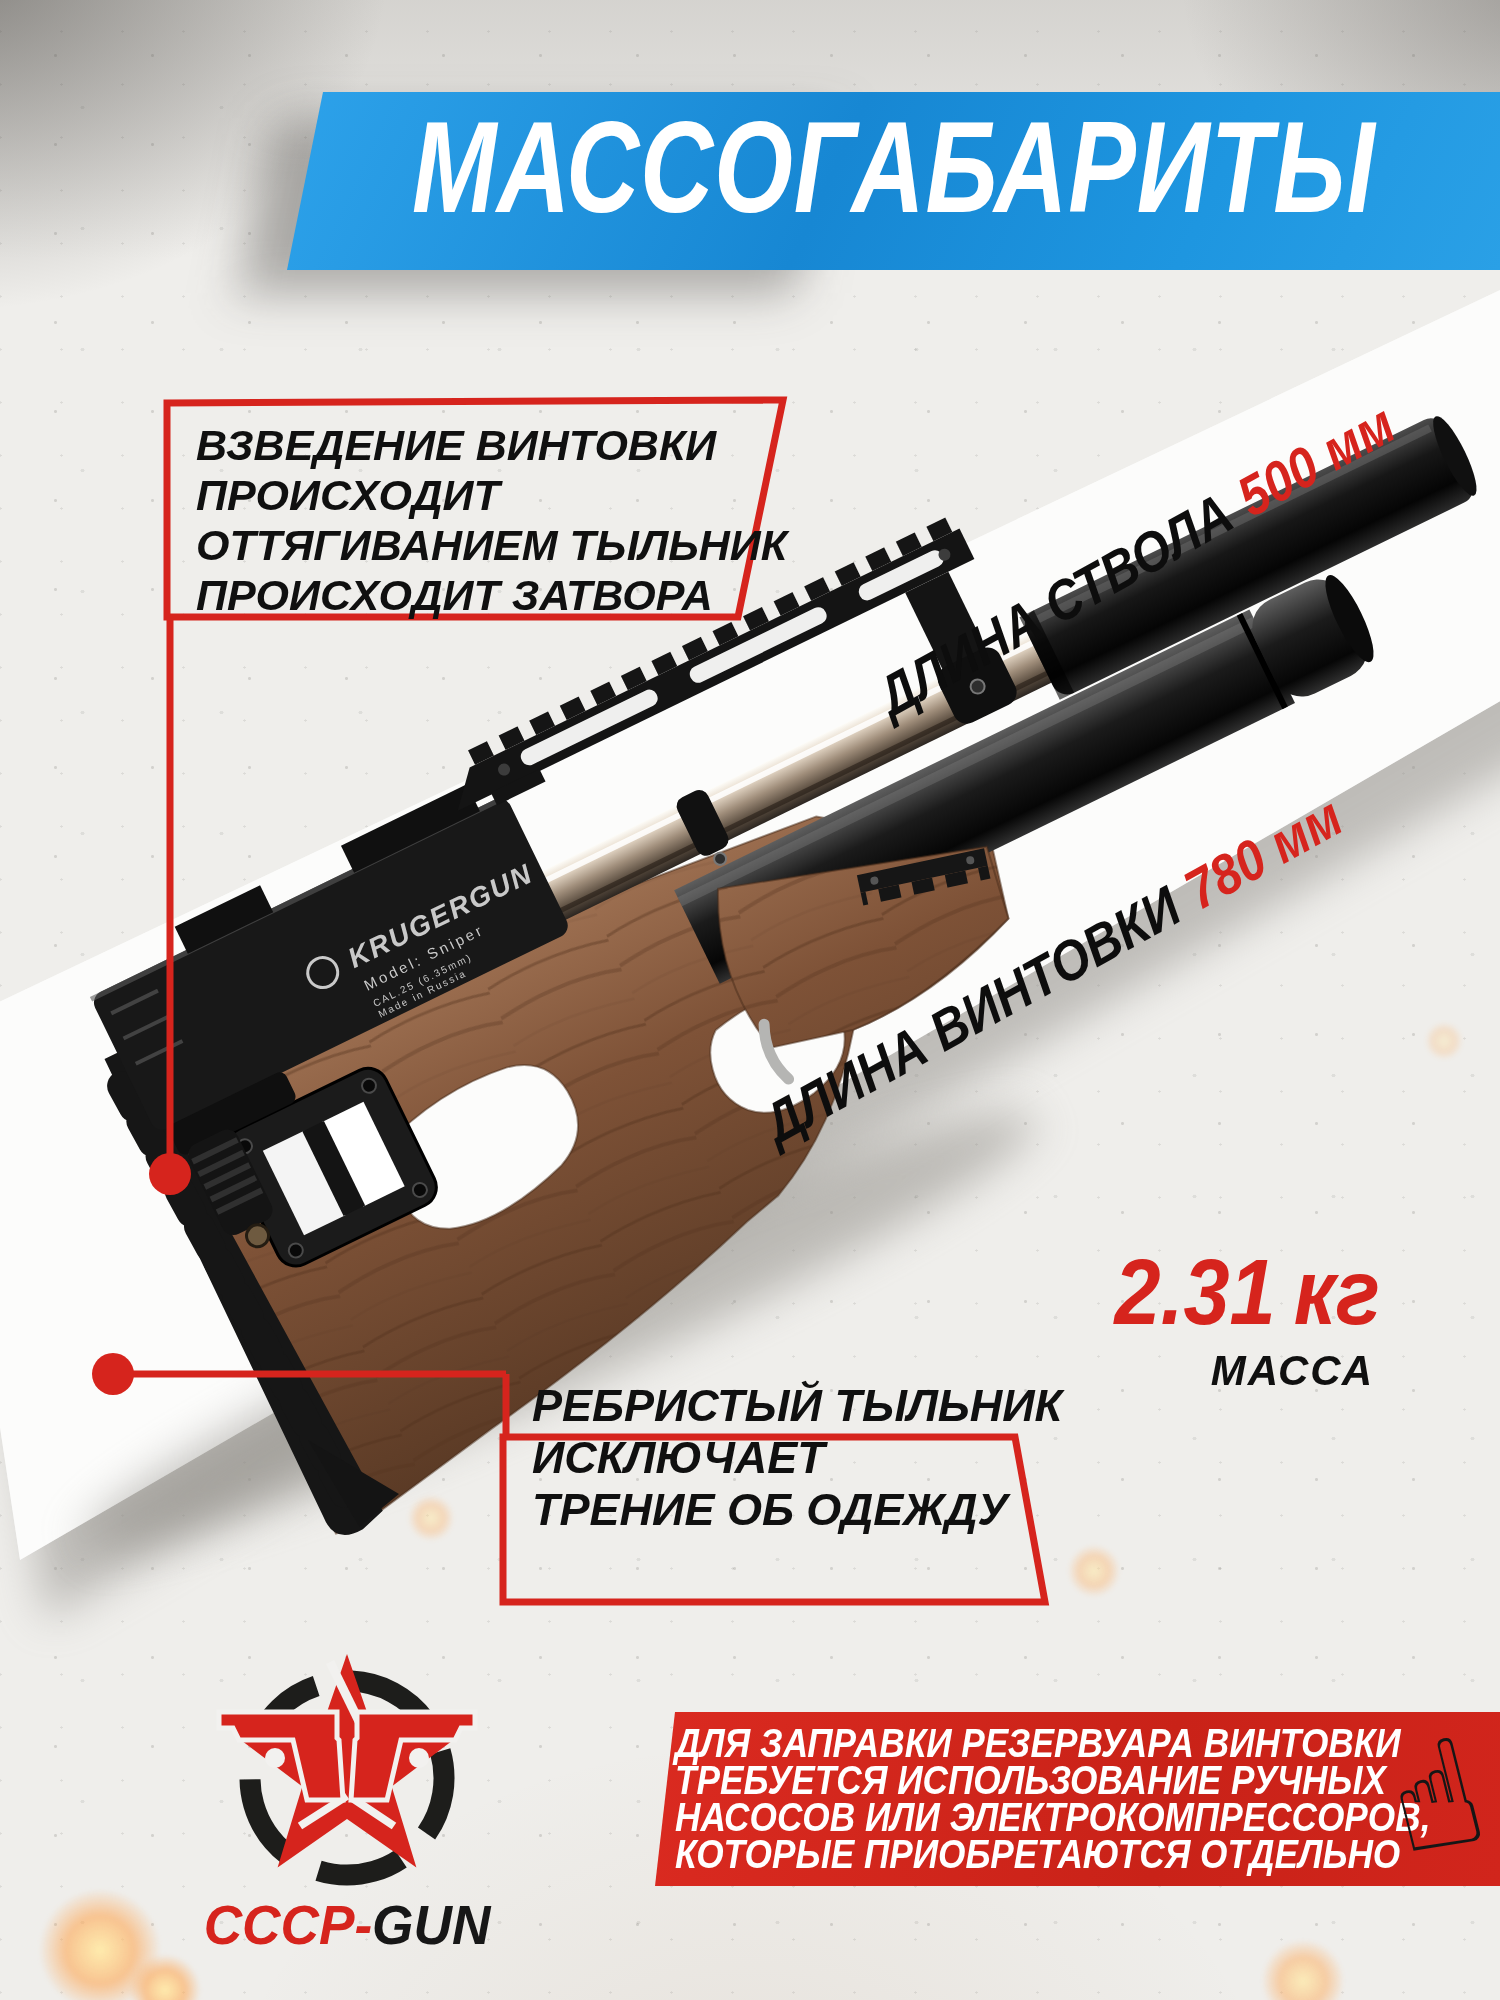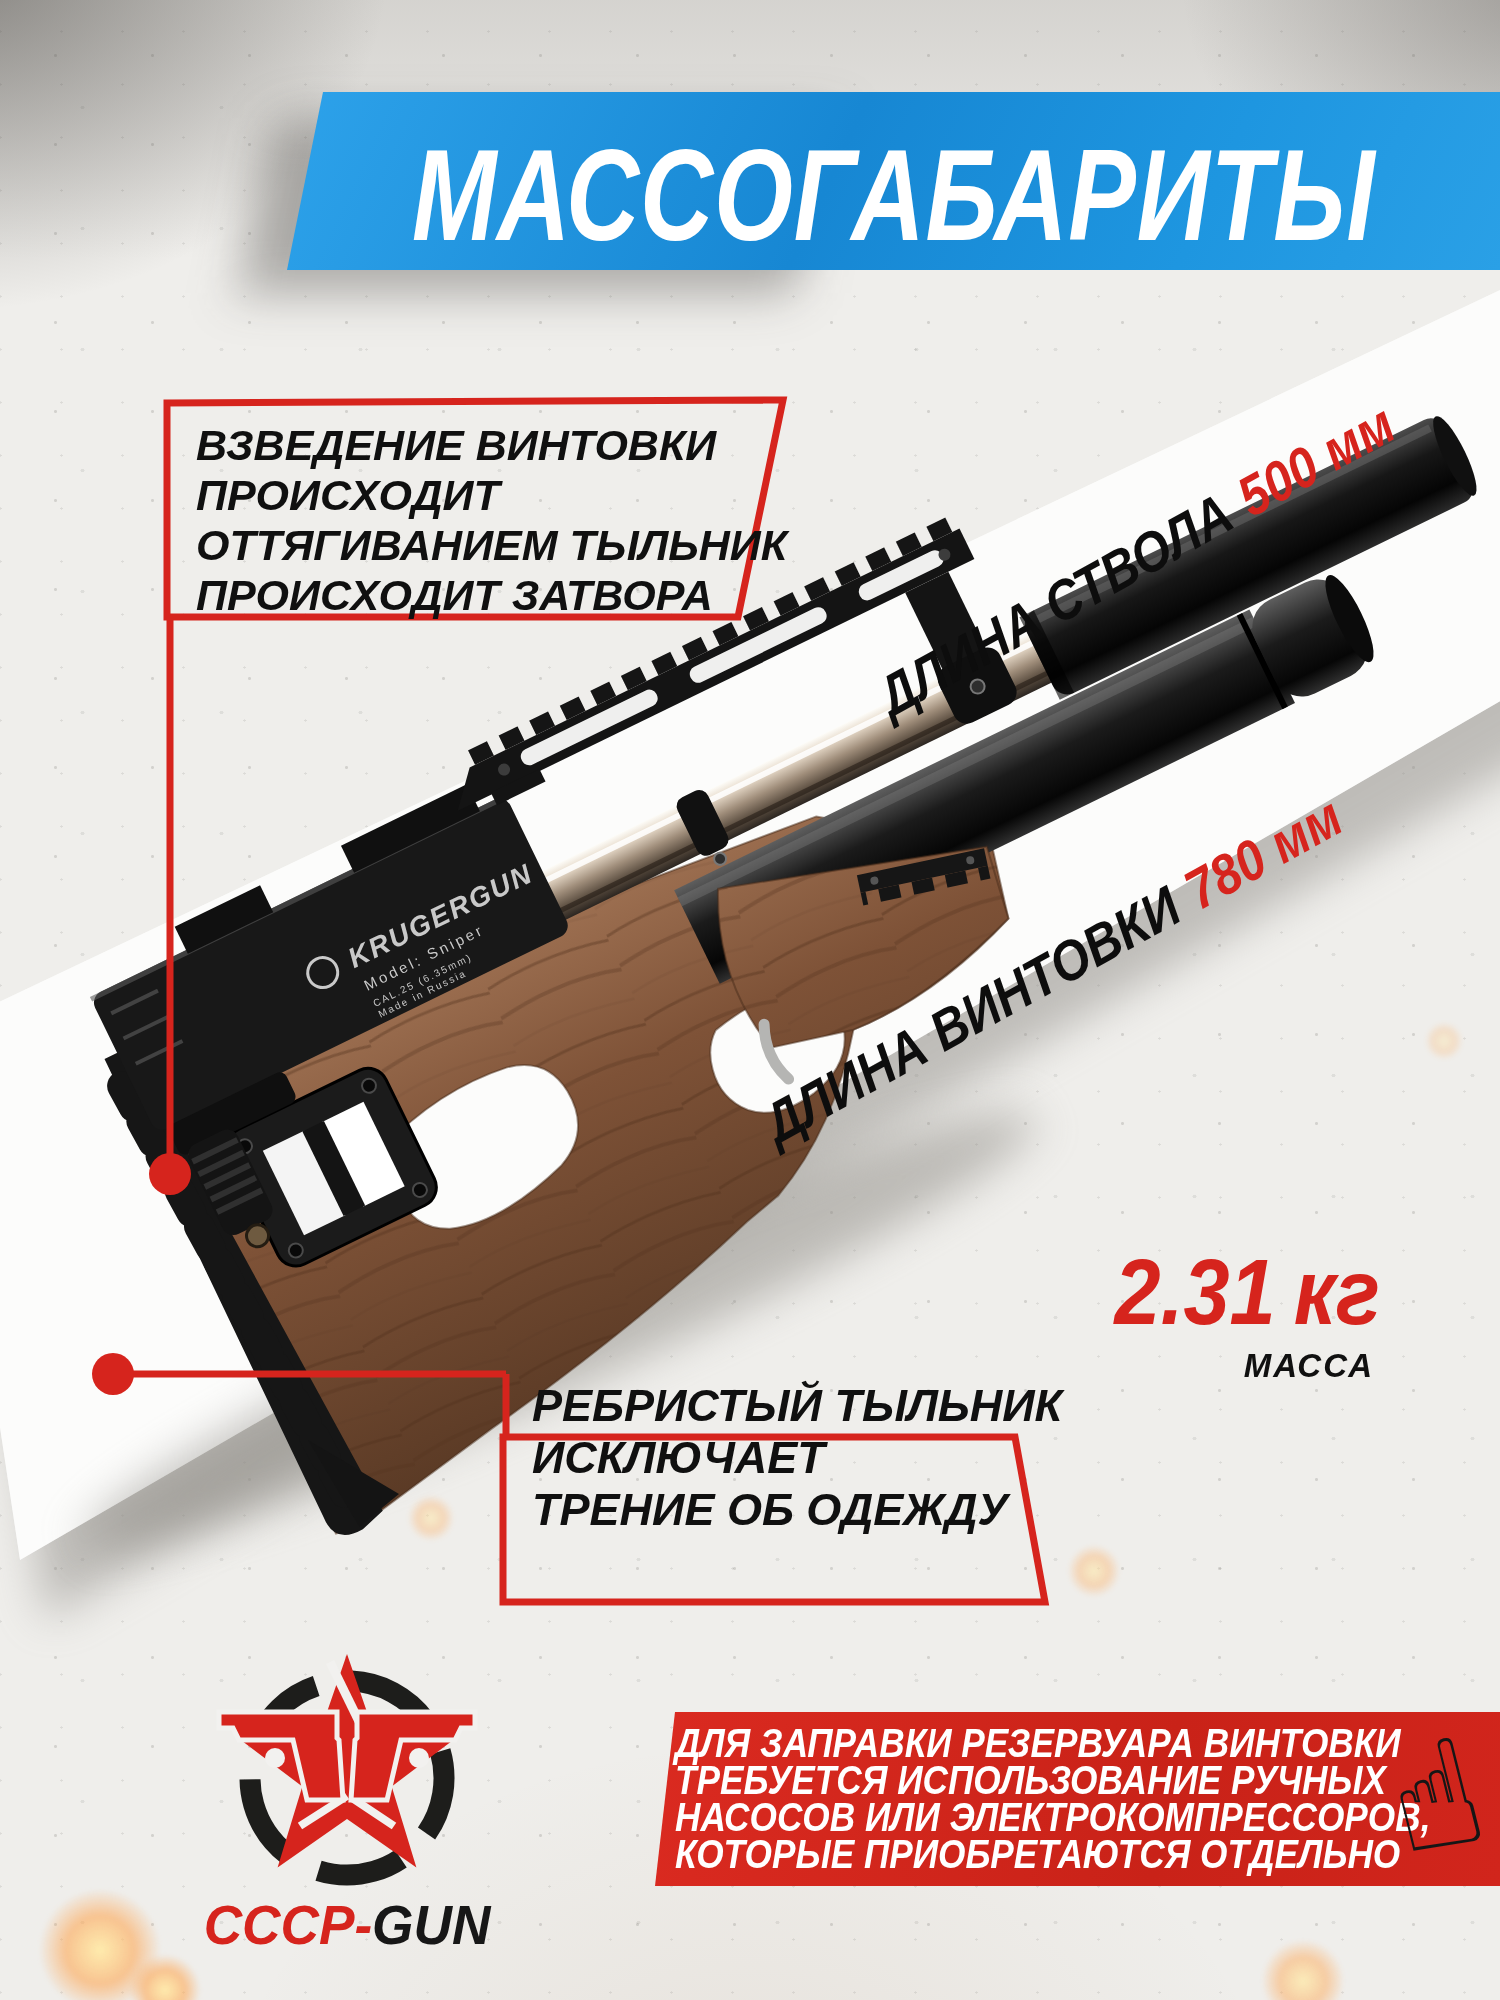--- a/index.html
+++ b/index.html
@@ -17,39 +17,39 @@
     background-size:auto,auto,auto,97px 89px,61px 53px,139px 121px,auto;
     background-position:0 0,0 0,0 0,7px 11px,31px 5px,13px 47px,0 0;}
   .abs{position:absolute;}
   .it{font-style:italic;font-weight:bold;}
   
   .banner-shadow{left:255px;top:118px;width:560px;height:175px;background:rgba(45,43,40,.35);
     transform:skewX(-11deg);filter:blur(24px);}
   .banner-blue{left:287px;top:92px;width:1213px;height:178px;
     clip-path:polygon(36px 0,100% 0,100% 100%,0 100%);
     background:linear-gradient(115deg,#2da2ea 0%,#1787d3 45%,#1e96e0 75%,#2aa0e6 100%);
-    display:flex;align-items:flex-end;justify-content:center;}
+    display:flex;align-items:flex-start;justify-content:center;}
   .banner-blue .title{color:#fff;font-size:130px;letter-spacing:1px;transform:scaleX(.78);white-space:nowrap;}
   
   .callout-text{color:#101010;}
   .callout-text div{white-space:nowrap;}
   .co1{left:196px;top:420px;font-size:43px;line-height:50px;}
   .co2{left:532px;top:1380px;font-size:45px;line-height:52px;}
   
   .dim{height:70px;display:flex;align-items:center;transform-origin:0 50%;white-space:nowrap;}
   .dim-inner{transform:scaleX(.88);transform-origin:left center;font-size:56px;white-space:nowrap;}
   .dim1{left:882px;top:665px;transform:rotate(-29deg);}
   .dim2{left:768px;top:1092px;transform:rotate(-29deg);}
   .dim-label{color:#0d0d0d;margin-right:.33em;}
   .dim-value{color:#d6241d;}
   
   .mass{left:980px;top:1240px;width:400px;text-align:right;}
   .mass-big{font-size:92px;color:#d6241d;transform:scaleX(.9);transform-origin:right center;white-space:nowrap;}
   .mass-unit{margin-left:.22em;}
-  .mass-label{font-size:33px;color:#101010;letter-spacing:2px;margin-top:2px;margin-right:6px;}
+  .mass-label{font-size:42px;color:#101010;letter-spacing:2px;margin-top:2px;margin-right:6px;}
   
   .banner-red{left:655px;top:1712px;width:845px;height:174px;
     clip-path:polygon(20px 0,100% 0,100% 100%,0 100%);
     background:linear-gradient(100deg,#da2a20 0%,#c92218 60%,#d1251c 100%);}
   .note-text{position:absolute;left:-28px;top:13px;width:800px;text-align:center;color:#fff;
     font-size:40px;line-height:37px;transform:scaleX(.88);transform-origin:center top;}
   .note-text div{white-space:nowrap;}
   .hand{left:1366px;top:1718px;width:140px;height:160px;display:flex;align-items:center;justify-content:center;
     font-family:"DejaVu Sans", sans-serif;font-size:148px;color:#161616;transform:rotate(-14deg);line-height:1;}
   

